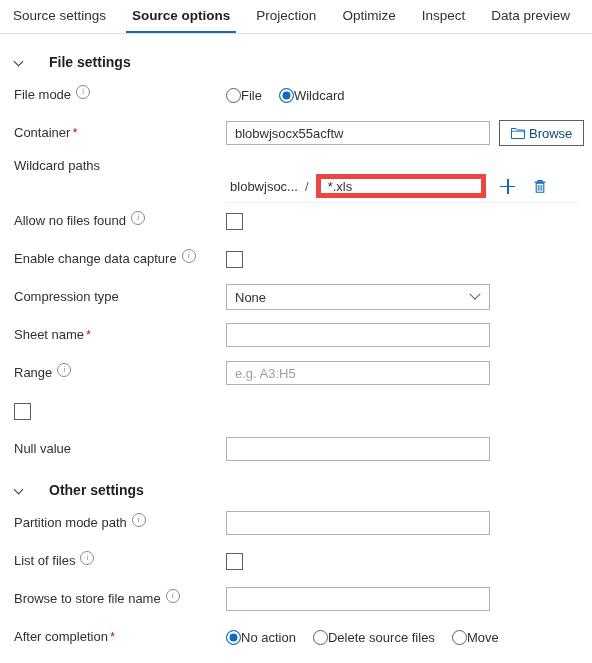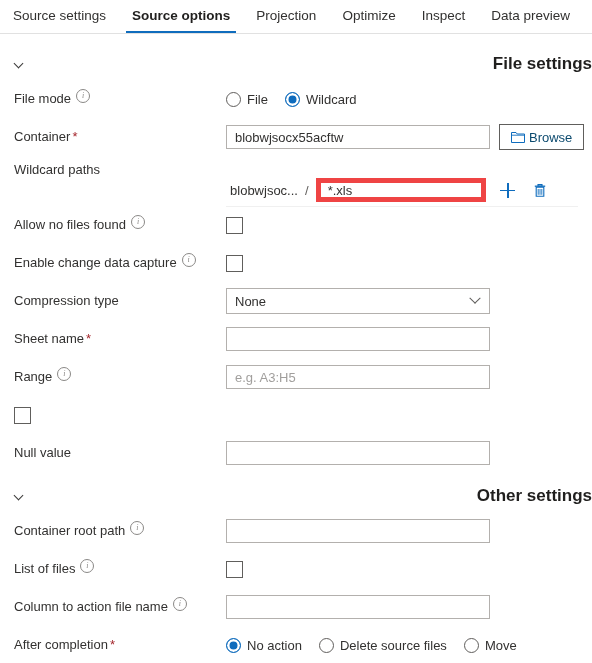--- a/index.html
+++ b/index.html
@@ -57,24 +57,23 @@
   .body {
     padding: 14px 0 0 0;
   }
 
   .section-header {
     display: flex;
     align-items: center;
     gap: 24px;
     padding: 6px 0 6px 14px;
     font-weight: bold;
-    font-size: 17px;
+    font-size: 14px;
     color: #201f1e;
     cursor: pointer;
-    justify-content: space-between;
   }
   .chev {
     width: 11px;
     height: 11px;
     display: inline-block;
     position: relative;
     flex: none;
   }
   .chev::before {
     content: "";
@@ -200,21 +199,20 @@
     border: 1px solid #605e5c;
     background: #fff;
     cursor: pointer;
   }
 
   
   .radio-group { display: flex; align-items: center; gap: 17px; }
   .radio-item {
     display: inline-flex;
     align-items: center;
-    gap: 6px;
     cursor: pointer;
     font-size: 13px;
     color: #323130;
   }
   .radio {
     width: 15px; height: 15px;
     border-radius: 50%;
     box-sizing: border-box;
     border: 1.3px solid #605e5c;
     background: #fff;
@@ -427,21 +425,21 @@
     </div>
   </div>
 
   <div class="section-header" style="margin-top:8px;">
     <span class="chev"></span>
     <span>Other settings</span>
   </div>
 
   <div class="row">
     <div class="label">
-      <span>Container root path</span>
+      <span>Partition mode path</span>
       <span class="info-icon">
           <span>i</span>
         </span>
     </div>
     <div class="control">
       <input class="textbox" type="text" value="" style="">
     </div>
   </div>
 
   <div class="row">
@@ -451,21 +449,21 @@
           <span>i</span>
         </span>
     </div>
     <div class="control">
       <span class="checkbox"></span>
     </div>
   </div>
 
   <div class="row">
     <div class="label">
-      <span>Column to action file name</span>
+      <span>Browse to store file name</span>
       <span class="info-icon">
           <span>i</span>
         </span>
     </div>
     <div class="control">
       <input class="textbox" type="text" value="" style="">
     </div>
   </div>
 
   <div class="row">

